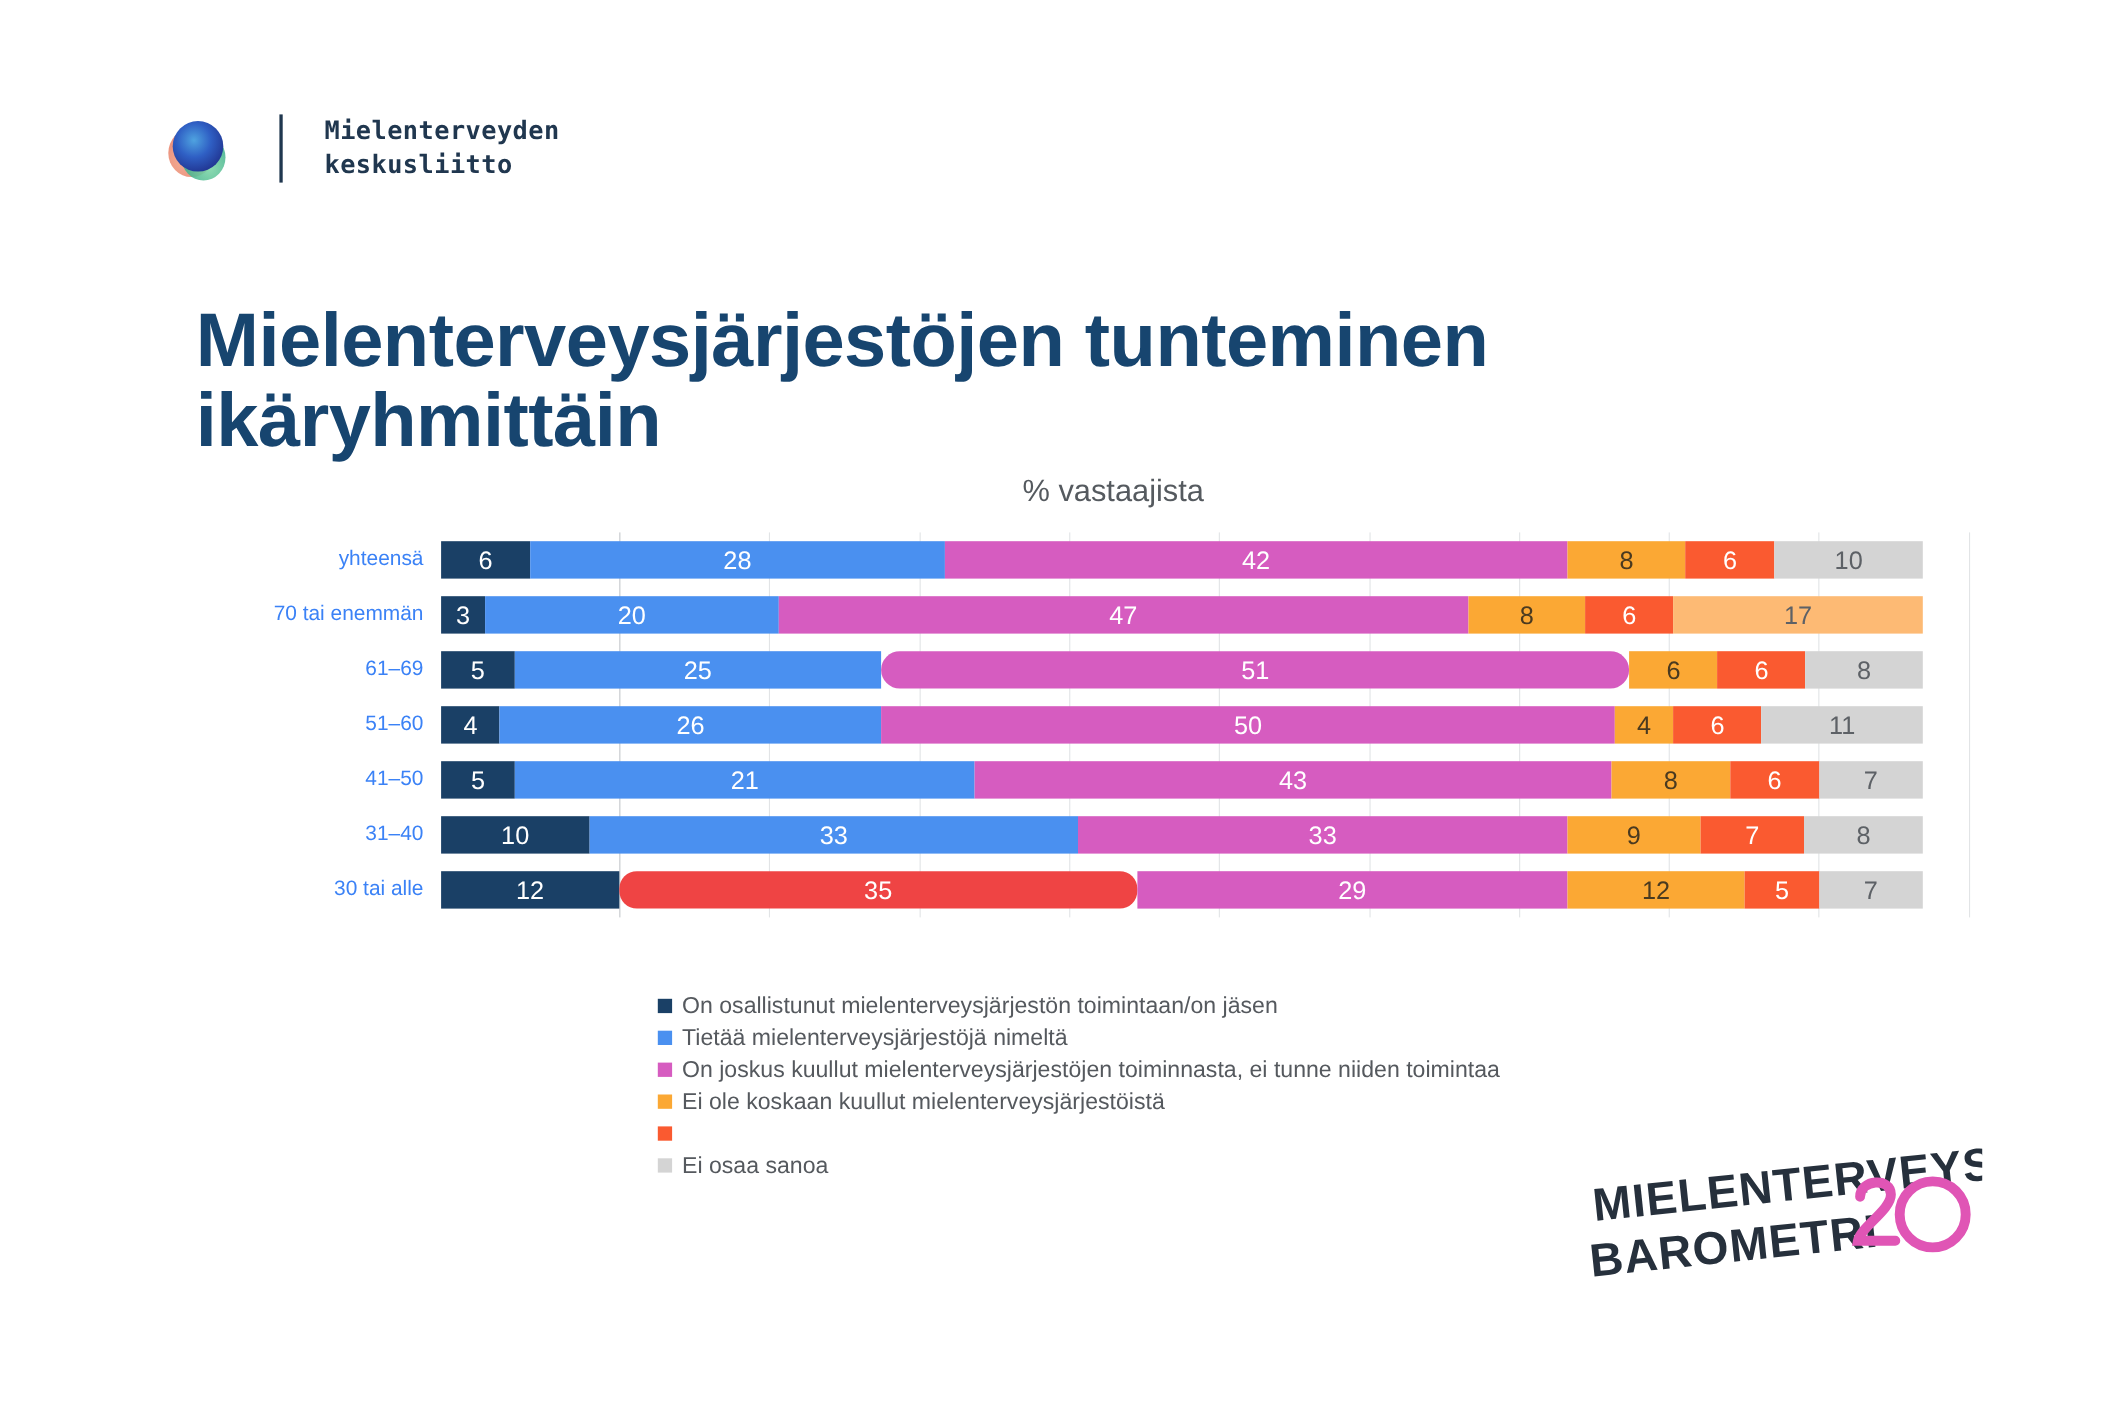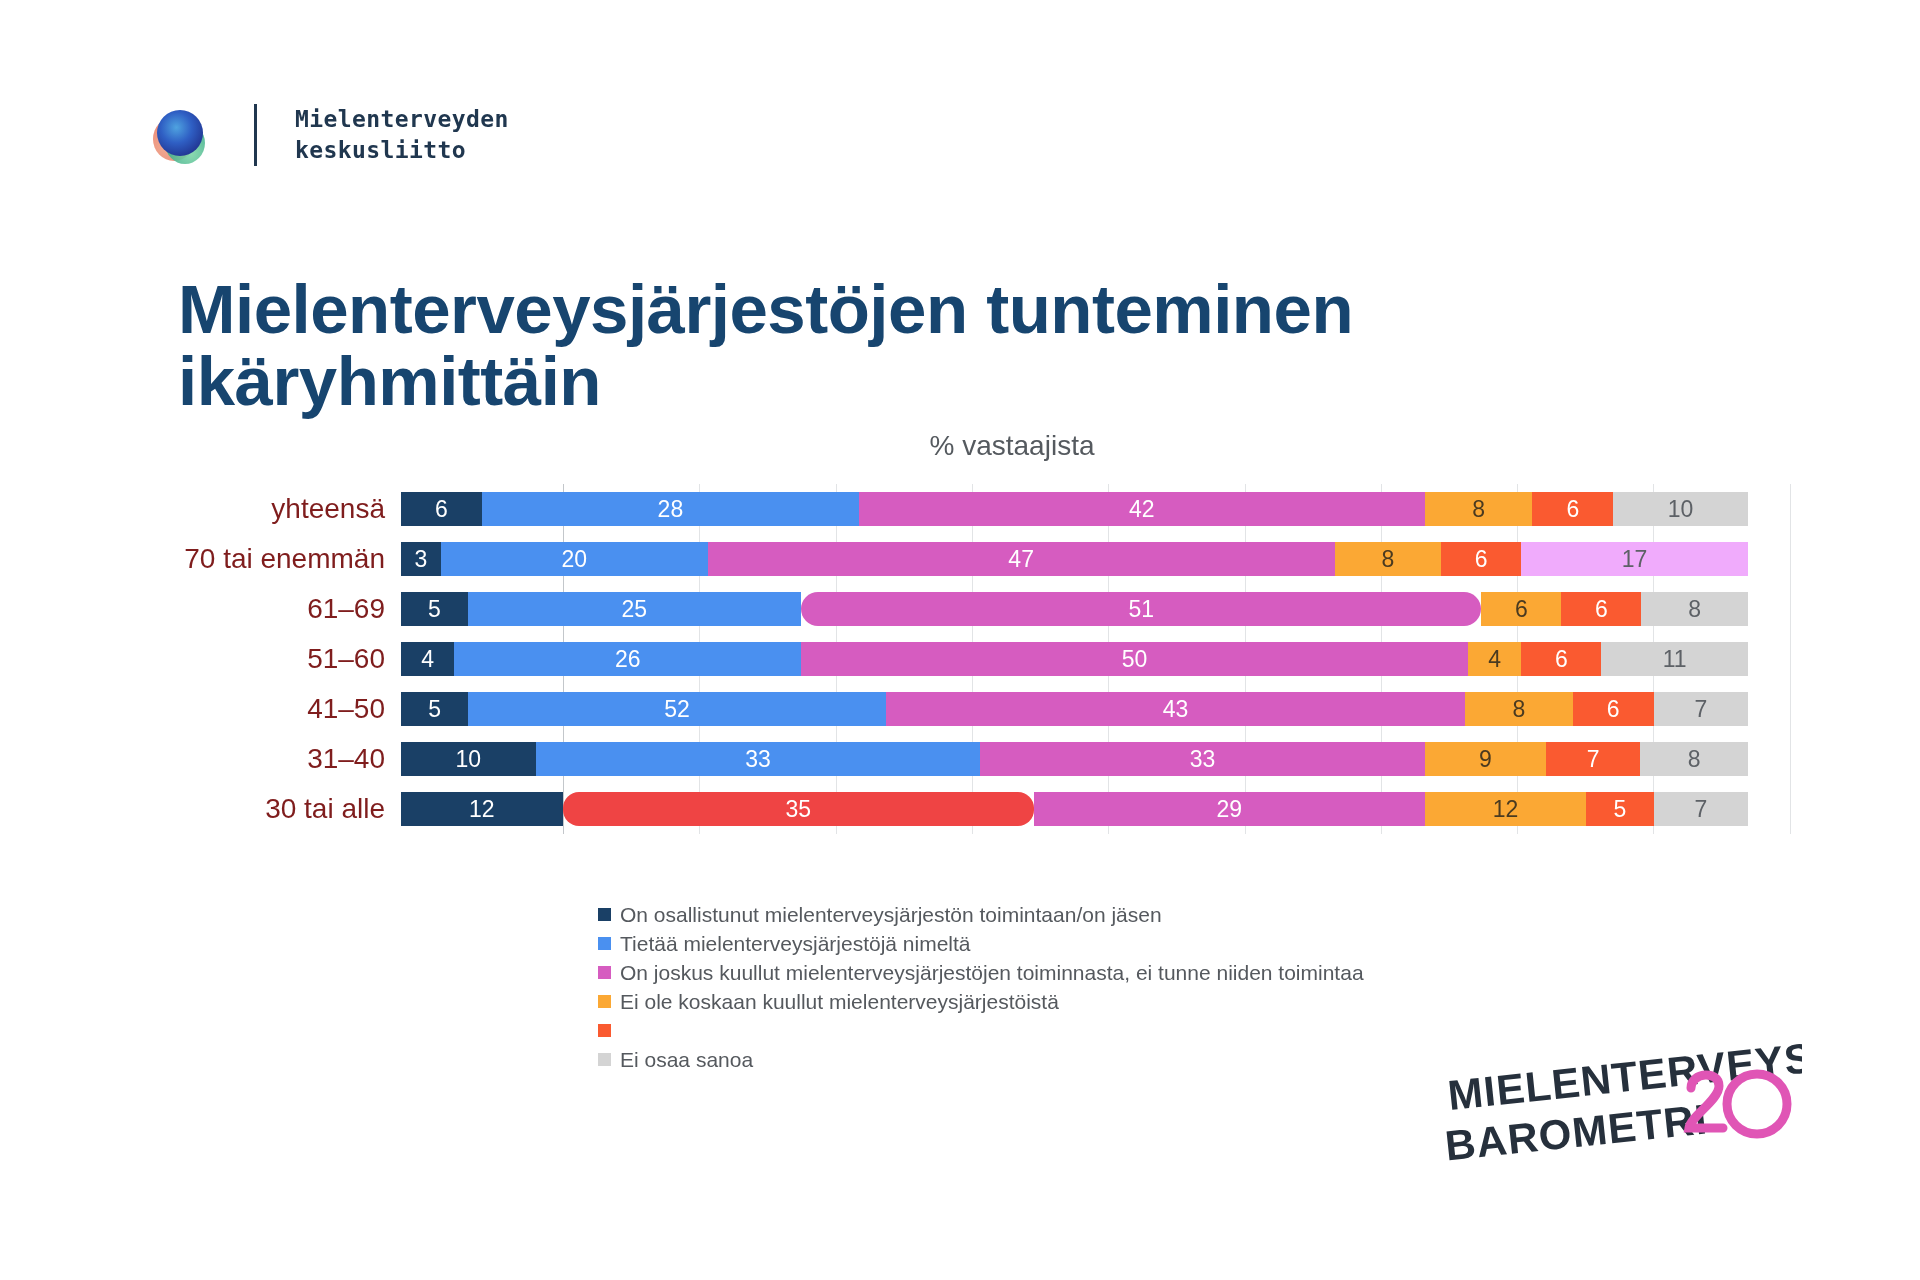--- a/index.html
+++ b/index.html
@@ -83,22 +83,22 @@
   }
   .row {
     display: flex;
     align-items: center;
     height: 50px;
   }
   .row-label {
     width: 205px;
     text-align: right;
     padding-right: 16px;
-    color: #7f1d1d;
-    font-size: 28px;
+    color: #3b82f6;
+    font-size: 19px;
     white-space: nowrap;
     flex: 0 0 auto;
   }
   .bar-area {
     position: relative;
     flex: 1 1 auto;
     height: 50px;
   }
   .bar {
     position: absolute;
@@ -253,21 +253,21 @@
         </div>
         <div class="row">
           <div class="row-label">70 tai enemmän</div>
           <div class="bar-area">
             <div class="bar">
               <div class="seg" style="width: 3%; background: rgb(26, 64, 102);">3</div>
               <div class="seg" style="width: 20%; background: rgb(74, 144, 240);">20</div>
               <div class="seg" style="width: 47%; background: rgb(214, 92, 192);">47</div>
               <div class="seg orange" style="width: 8%; background: rgb(251, 168, 52);">8</div>
               <div class="seg" style="width: 6%; background: rgb(250, 90, 48);">6</div>
-              <div class="seg gray" style="width: 17%; background: #f0abfc; text-align: right;">17</div>
+              <div class="seg gray" style="width: 17%; background: #fdba74; text-align: right;">17</div>
             </div>
           </div>
         </div>
         <div class="row">
           <div class="row-label">61–69</div>
           <div class="bar-area">
             <div class="bar">
               <div class="seg" style="width: 5%; background: rgb(26, 64, 102);">5</div>
               <div class="seg" style="width: 25%; background: rgb(74, 144, 240);">25</div>
               <div class="seg" style="width: 51%; background: rgb(214, 92, 192); border-radius: 17px;">51</div>
@@ -288,21 +288,21 @@
               <div class="seg" style="width: 6%; background: rgb(250, 90, 48);">6</div>
               <div class="seg gray" style="width: 11%; background: rgb(212, 212, 212);">11</div>
             </div>
           </div>
         </div>
         <div class="row">
           <div class="row-label">41–50</div>
           <div class="bar-area">
             <div class="bar">
               <div class="seg" style="width: 5%; background: rgb(26, 64, 102);">5</div>
-              <div class="seg" style="width: 31%; background: rgb(74, 144, 240);">52</div>
+              <div class="seg" style="width: 31%; background: rgb(74, 144, 240);">21</div>
               <div class="seg" style="width: 43%; background: rgb(214, 92, 192);">43</div>
               <div class="seg orange" style="width: 8%; background: rgb(251, 168, 52);">8</div>
               <div class="seg" style="width: 6%; background: rgb(250, 90, 48);">6</div>
               <div class="seg gray" style="width: 7%; background: rgb(212, 212, 212);">7</div>
             </div>
           </div>
         </div>
         <div class="row">
           <div class="row-label">31–40</div>
           <div class="bar-area">

